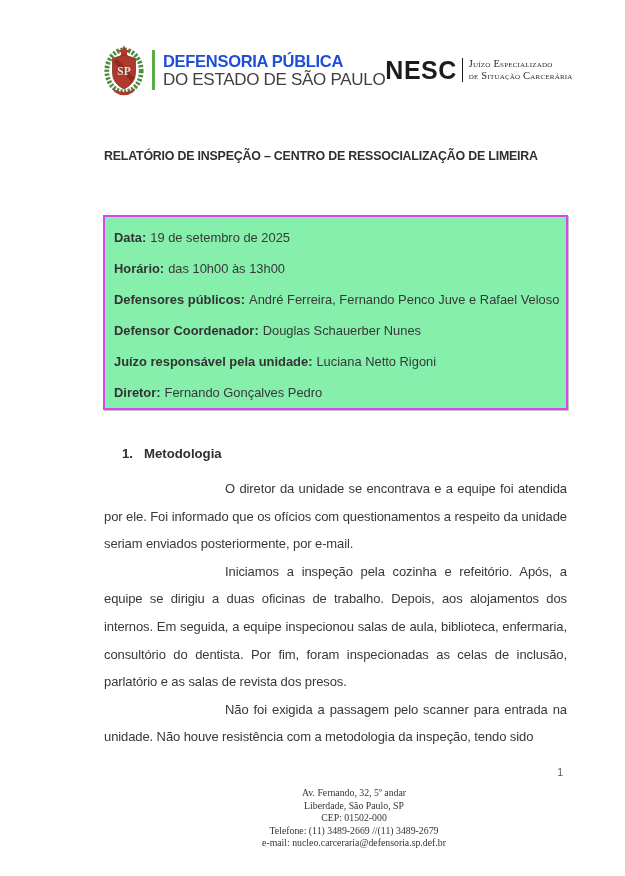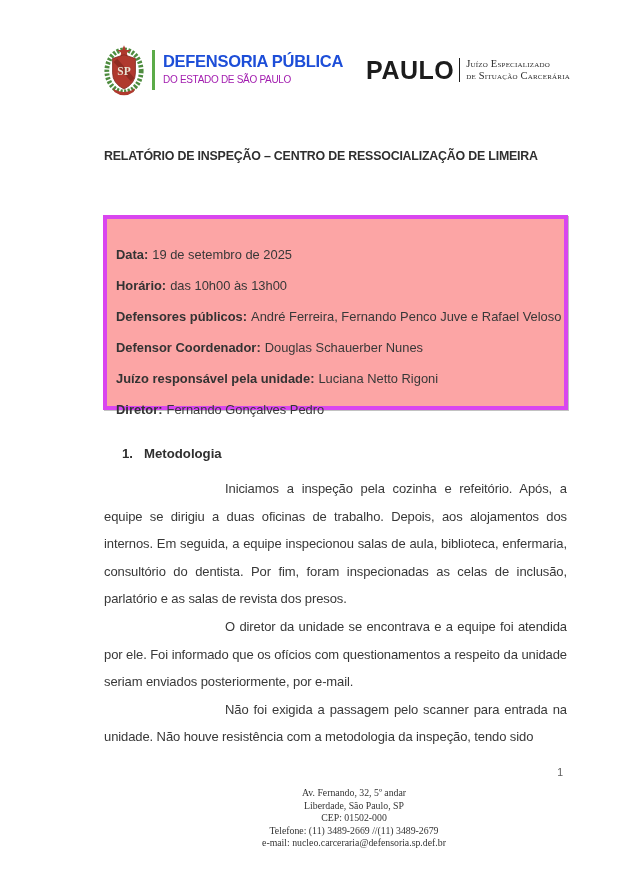--- a/index.html
+++ b/index.html
@@ -14,42 +14,42 @@
 
   
   .header {
     position:absolute; top:43px; left:103px; width:467px; height:54px;
     display:flex; align-items:center; justify-content:space-between;
   }
   .brand-left { display:flex; align-items:center; }
   .crest { width:42px; height:52px; flex:0 0 auto; }
   .green-bar { width:3px; height:40px; background:#5bab48; margin:0 8px 0 7px; }
   .brand-text-l1 { font-size:16.5px; font-weight:bold; color:#1d4ed8; letter-spacing:-0.3px; line-height:19px; white-space:nowrap; }
-  .brand-text-l2 { font-size:10px; font-weight:normal; color:#a21caf; letter-spacing:-0.3px; line-height:17px; white-space:nowrap; }
+  .brand-text-l2 { font-size:17px; font-weight:normal; color:#404040; letter-spacing:-0.3px; line-height:17px; white-space:nowrap; }
 
   .brand-right { display:flex; align-items:center; }
   .nesc-acronym { font-size:25px; font-weight:800; color:#1c1c1c; letter-spacing:0.5px; font-stretch:condensed; }
   .nesc-divider { width:1px; height:24px; background:#1c1c1c; margin:0 6px 0 5px; }
   .nesc-sub { font-family:"Liberation Serif", serif; font-variant:small-caps; font-size:10.5px; color:#2a2a2a; line-height:12.5px; letter-spacing:0.2px; white-space:nowrap; }
 
   
   .doc-title {
     position:absolute; top:149px; left:104px; width:463px;
     text-align:left; font-size:12.4px; font-weight:bold;
     letter-spacing:-0.2px; color:#2f2f2f;
   }
 
   
   .info-box {
     position:absolute; top:215px; left:103px; width:465px; height:195px;
     box-sizing:border-box;
-    border:4px solid #d946ef;
+    border:2px solid #d946ef;
     box-shadow:1px 1px 0 rgba(120,120,120,0.45);
-    padding:20px 9px 0 9px;
-    background:#fca5a5;
+    padding:5px 9px 0 9px;
+    background:#86efac;
   }
   .info-row { height:31px; display:flex; align-items:center; font-size:12.9px; color:#383838; white-space:nowrap; }
   .info-row b { font-weight:bold; color:#333333; }
   .info-row .val { margin-left:4px; }
 
   
   .section { position:absolute; top:446px; left:104px; width:463px; }
   .section-heading { display:flex; margin-left:18px; font-size:13.2px; font-weight:bold; color:#2f2f2f; }
   .section-heading .num { margin-right:11px; }
   .paragraphs { margin-top:14px; }
@@ -91,21 +91,21 @@
         <path d="M10,46 Q22,54 34,46 L32,50 Q22,57 12,50 Z" fill="#b0392e"></path>
       </svg>
       <div class="green-bar"></div>
       <div>
         <div class="brand-text-l1">DEFENSORIA PÚBLICA</div>
         <div class="brand-text-l2">DO ESTADO DE SÃO PAULO</div>
       </div>
     </div>
 
     <div class="brand-right">
-      <div class="nesc-acronym">PAULO</div>
+      <div class="nesc-acronym">NESC</div>
       <div class="nesc-divider"></div>
       <div>
         <div class="nesc-sub">Juízo Especializado</div>
         <div class="nesc-sub">de Situação Carcerária</div>
       </div>
     </div>
   </div>
 
   <div class="doc-title">RELATÓRIO DE INSPEÇÃO – CENTRO DE RESSOCIALIZAÇÃO DE LIMEIRA</div>
 
@@ -135,22 +135,22 @@
       <span class="val">Fernando Gonçalves Pedro</span>
     </div>
   </div>
 
   <div class="section">
     <div class="section-heading">
       <span class="num">1.</span>
       <span>Metodologia</span>
     </div>
     <div class="paragraphs">
+      <p>O diretor da unidade se encontrava e a equipe foi atendida por ele. Foi informado que os ofícios com questionamentos a respeito da unidade seriam enviados posteriormente, por e-mail.</p>
       <p>Iniciamos a inspeção pela cozinha e refeitório. Após, a equipe se dirigiu a duas oficinas de trabalho. Depois, aos alojamentos dos internos. Em seguida, a equipe inspecionou salas de aula, biblioteca, enfermaria, consultório do dentista. Por fim, foram inspecionadas as celas de inclusão, parlatório e as salas de revista dos presos.</p>
-      <p>O diretor da unidade se encontrava e a equipe foi atendida por ele. Foi informado que os ofícios com questionamentos a respeito da unidade seriam enviados posteriormente, por e-mail.</p>
       <p>Não foi exigida a passagem pelo scanner para entrada na unidade. Não houve resistência com a metodologia da inspeção, tendo sido</p>
     </div>
   </div>
 
   <div class="page-number">1</div>
 
   <div class="footer">
     <div class="f-line">Av. Fernando, 32, 5º andar</div>
     <div class="f-line">Liberdade, São Paulo, SP</div>
     <div class="f-line">CEP: 01502-000</div>

